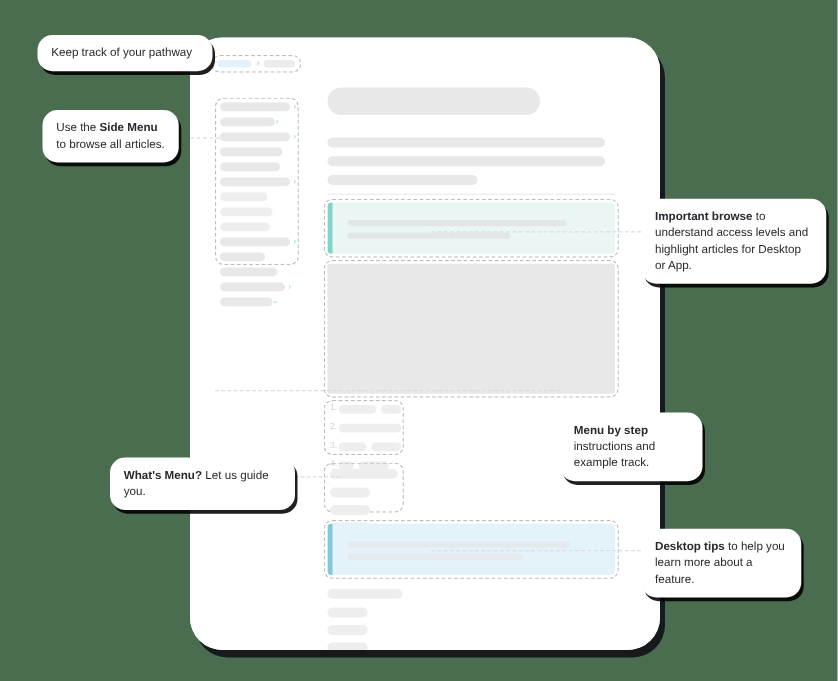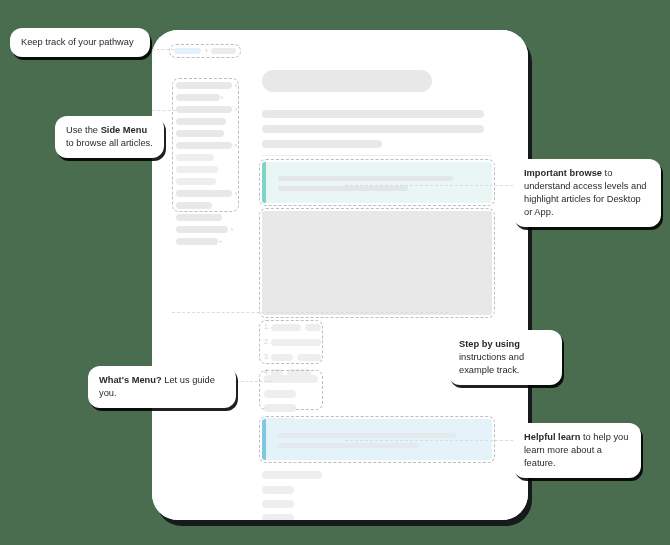--- a/index.html
+++ b/index.html
@@ -72,22 +72,22 @@
   .step .bar{position:absolute;top:0;height:7px;}
 
   
   .tip{
     position:absolute;background:#ffffff;border-radius:12px;
     box-shadow:2px 3px 0 rgba(0,0,0,.88);
     padding:8px 11px;box-sizing:border-box;
     font-size:9.3px;line-height:13px;color:#262a2e;
   }
   .tip b{font-weight:bold;}
-  .tip-1{left:10px;top:28px;width:140px;}
-  .tip-2{left:55px;top:88px;width:109px;margin-top:28px;}
+  .tip-1{left:30px;top:28px;width:140px;}
+  .tip-2{left:34px;top:88px;width:109px;}
   .tip-3{left:513px;top:159px;width:148px;}
   .tip-4{left:448px;top:330px;width:114px;}
   .tip-5{left:88px;top:366px;width:148px;}
   .tip-6{left:513px;top:423px;width:128px;}
 
   
   .conn{position:absolute;height:0;border-top:1px dashed #d9dde0;}
 </style>
 </head>
 <body>
@@ -242,24 +242,24 @@
 
   <div class="tip tip-2">
     <span>Use the </span><b>Side Menu</b><span> to browse all articles.</span>
   </div>
 
   <div class="tip tip-3">
     <b>Important browse</b><span> to understand access levels and highlight articles for Desktop or App.</span>
   </div>
 
   <div class="tip tip-4">
-    <b>Step by using</b><span> instructions and example track.</span>
+    <b>Menu by step</b><span> instructions and example track.</span>
   </div>
 
   <div class="tip tip-5">
     <b>What's Menu?</b><span> Let us guide you.</span>
   </div>
 
   <div class="tip tip-6">
-    <b>Helpful learn</b><span> to help you learn more about a feature.</span>
+    <b>Desktop tips</b><span> to help you learn more about a feature.</span>
   </div>
 
 </div>
 
 </body></html>

